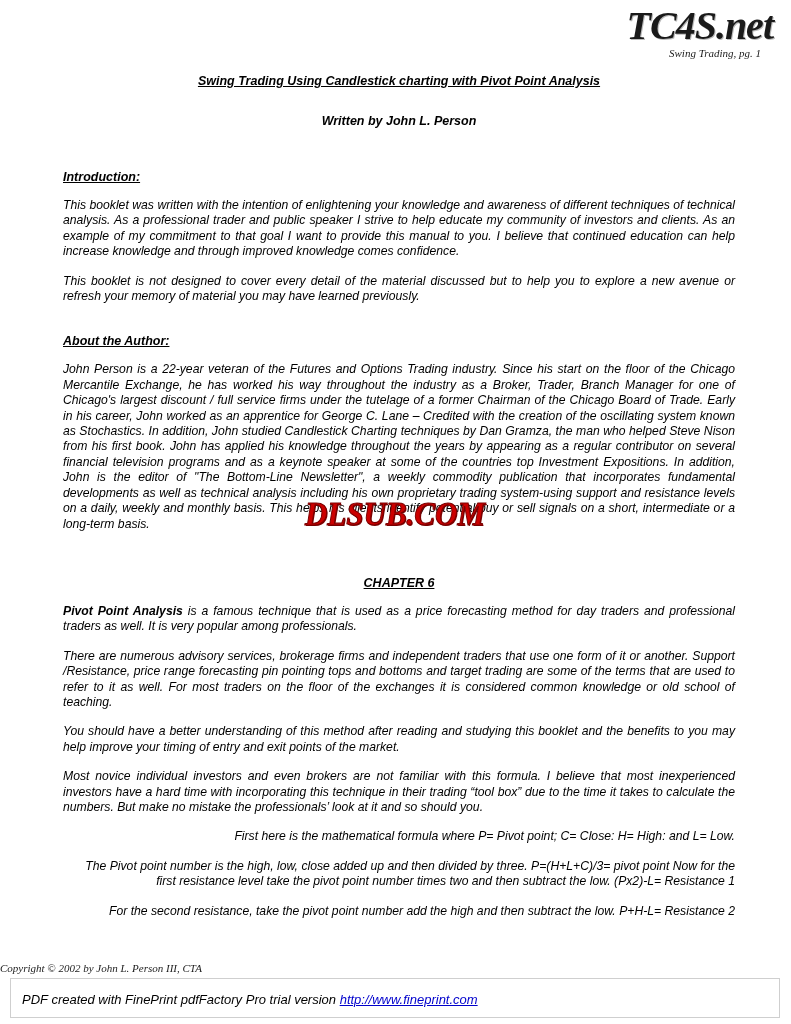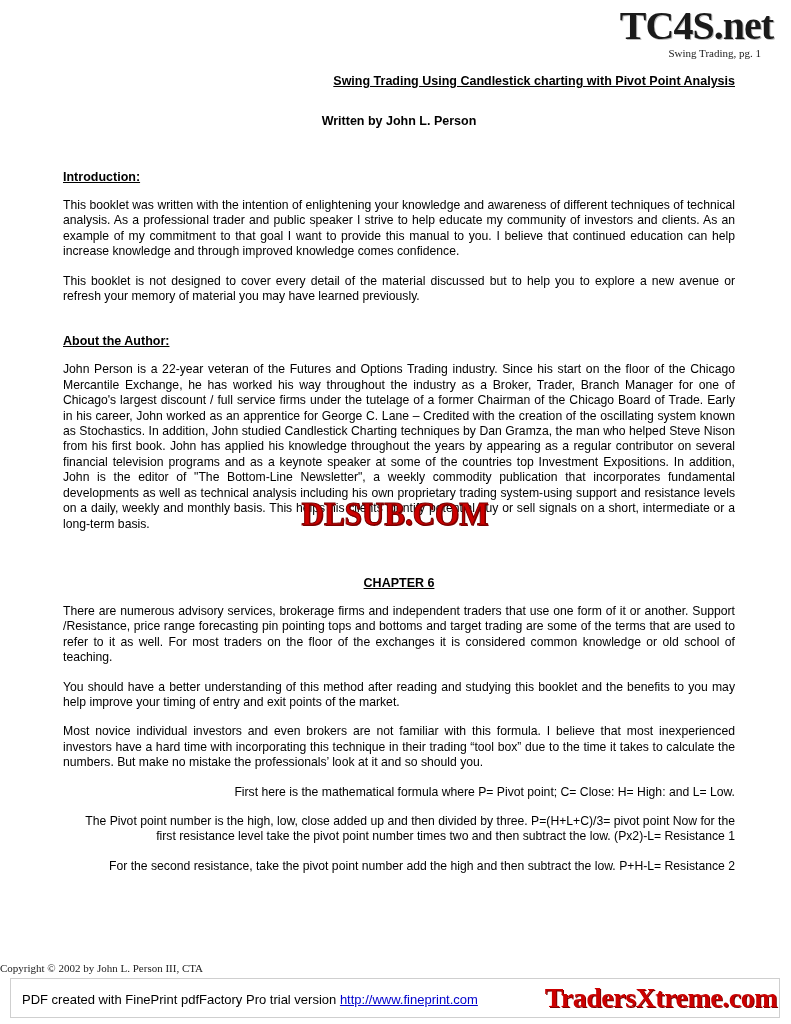--- a/index.html
+++ b/index.html
@@ -12,20 +12,21 @@
     color: #000000;
   }
   .page {
     position: relative;
     width: 791px;
     height: 1024px;
     margin: 0 auto;
     background: #ffffff;
     overflow: hidden;
     box-sizing: border-box;
+    font-style: italic;
   }
   .content {
     position: absolute;
     left: 63px;
     top: 0;
     width: 672px;
   }
 
   
   .tc4s-wrap {
@@ -46,21 +47,21 @@
   .pg-label {
     font-family: "Liberation Serif", serif;
     font-size: 11px;
     color: #1a1a1a;
     margin-top: 2px;
     margin-right: 12px;
   }
 
   
   .doc-title {
-    text-align: right;
+    text-align: center;
     font-size: 12.5px;
     font-weight: bold;
     text-decoration: underline;
     margin-top: 74px;
   }
   .doc-author {
     text-align: center;
     font-size: 12.5px;
     font-weight: bold;
     margin-top: 26px;
@@ -172,31 +173,31 @@
 
     <div class="sec-head">Introduction:</div>
     <p class="body">This booklet was written with the intention of enlightening your knowledge and awareness of different techniques of technical analysis.  As a professional trader and public speaker I strive to help educate my community of investors and clients. As an example of my commitment to that goal I want to provide this manual to you. I believe that continued education can help increase knowledge and through improved knowledge comes confidence.</p>
     <p class="body">This booklet is not designed to cover every detail of the material discussed but to help you to explore a new avenue or refresh your memory of material you may have learned previously.</p>
 
     <div class="sec-head about">About the Author:</div>
     <p class="body">John Person is a 22-year veteran of the Futures and Options Trading industry. Since his start on the floor of the Chicago Mercantile Exchange, he has worked his way throughout the industry as a Broker, Trader, Branch Manager for one of Chicago's largest discount / full service firms under the tutelage of a former Chairman of the Chicago Board of Trade. Early in his career, John worked as an apprentice for George C. Lane – Credited with the creation of the oscillating system known as Stochastics. In addition, John studied Candlestick Charting techniques by Dan Gramza, the man who helped Steve Nison from his first book. John has applied his knowledge throughout the years by appearing as a regular contributor on several financial television programs and as a keynote speaker at some of the countries top Investment Expositions. In addition, John is the editor of "The Bottom-Line Newsletter", a weekly commodity publication that incorporates fundamental developments as well as technical analysis including his own proprietary trading system-using support and resistance levels on a daily, weekly and monthly basis. This helps his clients identify potential buy or sell signals on a short, intermediate or a long-term basis.</p>
 
     <div class="chapter" style="margin-top:44px;">CHAPTER 6</div>
 
+    <p class="body"><span class="lead-bold">Pivot Point Analysis</span><span> is a famous technique that is used as a price forecasting method for day traders and professional traders as well. It is very popular among professionals.</span></p>
     <p class="body">There are numerous advisory services, brokerage firms and independent traders that use one form of it or another. Support /Resistance, price range forecasting pin pointing tops and bottoms and target trading are some of the terms that are used to refer to it as well. For most traders on the floor of the exchanges it is considered common knowledge or old school of teaching.</p>
     <p class="body">You should have a better understanding of this method after reading and studying this booklet and the benefits to you may help improve your timing of entry and exit points of the market.</p>
     <p class="body">Most novice individual investors and even brokers are not familiar with this formula. I believe that most inexperienced investors have a hard time with incorporating this technique in their trading “tool box” due to the time it takes to calculate the numbers. But make no mistake the professionals’ look at it and so should you.</p>
     <p class="body tight">First here is the mathematical formula where P= Pivot point; C= Close: H= High: and L= Low.</p>
     <p class="body tight">The Pivot point number is the high, low, close added up and then divided by three. P=(H+L+C)/3= pivot point Now for the first resistance level take the pivot point number times two and then subtract the low. (Px2)-L= Resistance 1</p>
     <p class="body tight">For the second resistance, take the pivot point number add the high and then subtract the low. P+H-L= Resistance 2</p>
   </div>
 
   <div class="dlsub">DLSUB.COM</div>
 
   <div class="copyright">Copyright © 2002 by John L. Person III, CTA</div>
 
   <div class="page-border"></div>
 
   <div class="finefoot"><span>PDF created with FinePrint pdfFactory Pro trial version </span><a href="#">http://www.fineprint.com</a></div>
 
-  <div class="tx-wrap">TradersXtreme.com</div>
 
 </div>
 
 </body></html>

